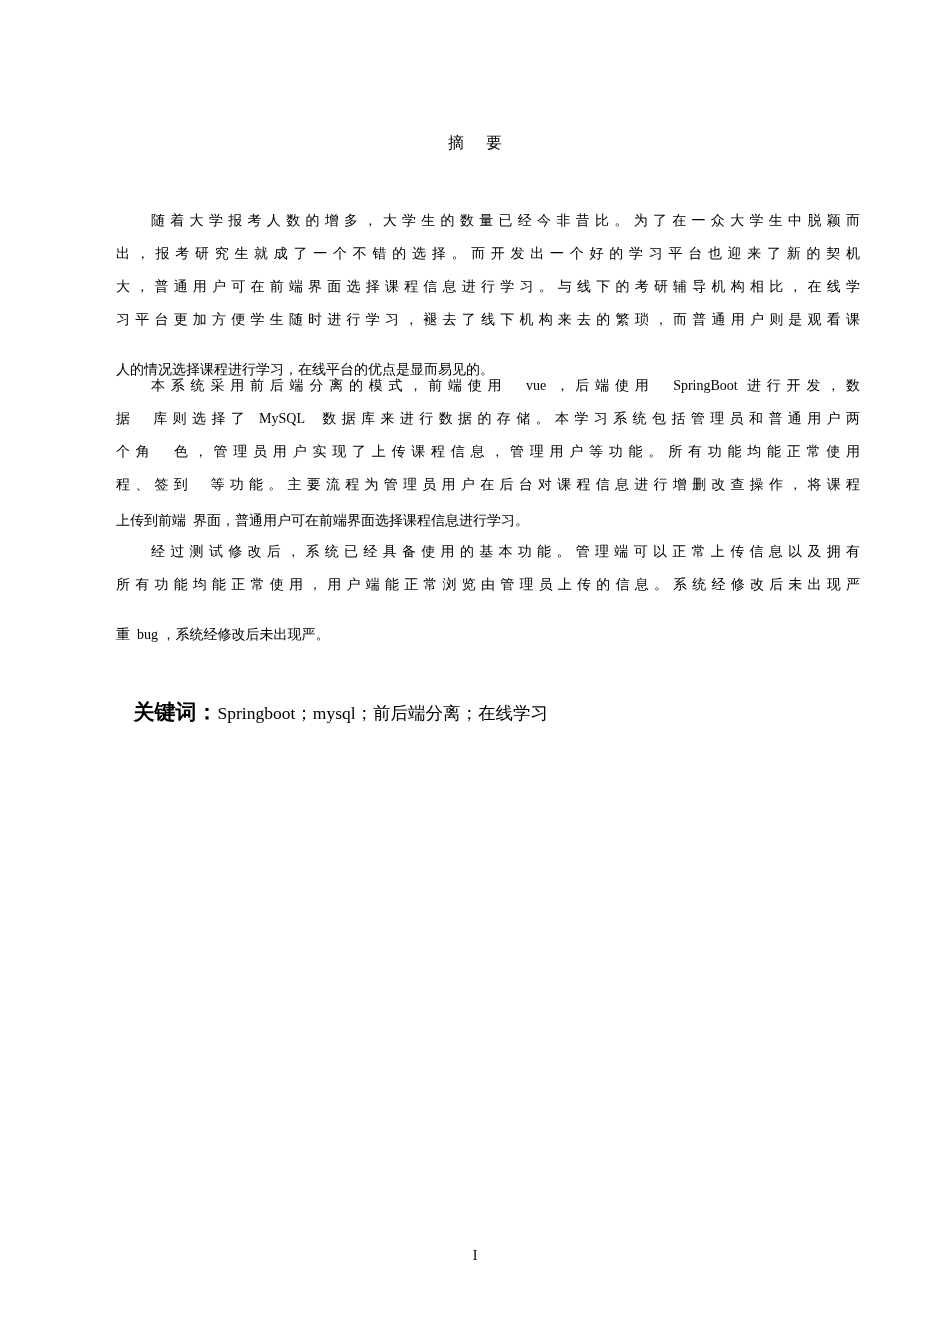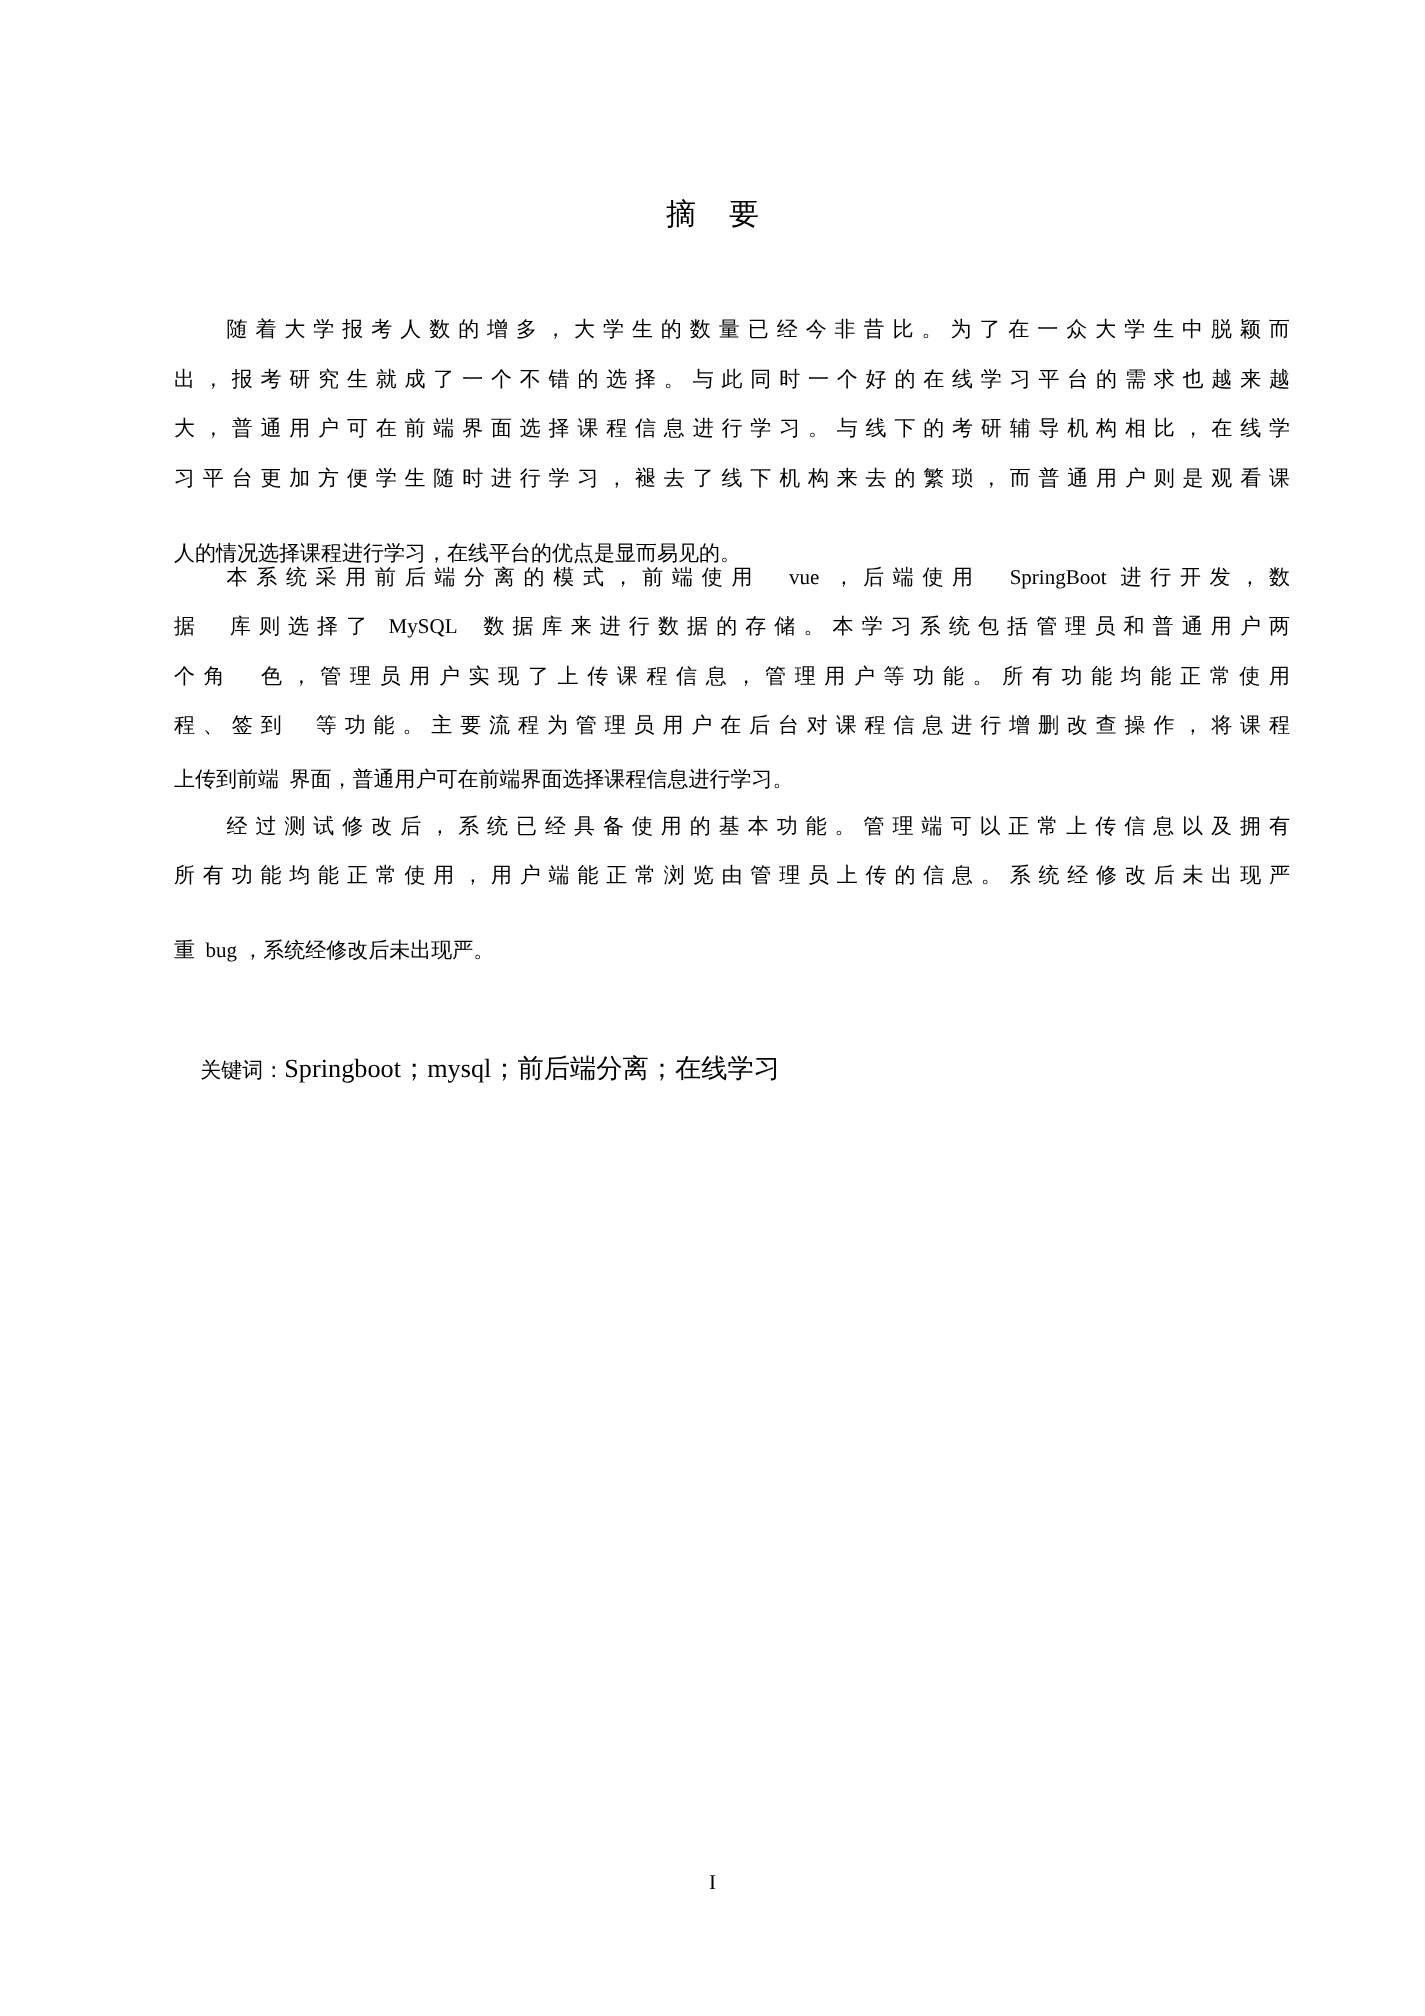--- a/index.html
+++ b/index.html
@@ -1,36 +1,36 @@
 <!DOCTYPE html>
 <html><head>
 <meta charset="utf-8">
 <style>
   html, body { margin: 0; padding: 0; background: #ffffff; }
   body { width: 950px; height: 1344px; position: relative; overflow: hidden;
          font-family: "Liberation Serif", "DejaVu Serif", serif; color: #000; }
   .title { position: absolute; top: 126px; left: 0; width: 950px; text-align: center;
-           font-size: 20px; letter-spacing: 22px; text-indent: 22px; line-height: 34px; }
+           font-size: 16px; letter-spacing: 22px; text-indent: 22px; line-height: 34px; }
   .line { position: absolute; left: 116px; width: 744px; font-size: 14px; line-height: 24px;
           white-space: pre; text-align: justify; text-align-last: justify; }
   .line.last { text-align-last: left; margin-top: 17px; }
   .line.indent { left: 151px; width: 709px; }
   .keywords { position: absolute; left: 116px; top: 676px; font-size: 17.5px; line-height: 24px; white-space: pre; }
-  .kw-label { font-family: "DejaVu Sans", sans-serif; font-weight: normal; font-size: 14px; margin-top: 48px; }
+  .kw-label { font-family: "DejaVu Sans", sans-serif; font-weight: bold; font-size: 21px; margin-top: 48px; }
   .page-num { position: absolute; top: 1248px; left: 0; width: 950px; text-align: center; font-size: 14px; }
 </style>
 </head>
 <body>
 
 <div>
   <div class="title">摘要</div>
 
   <div>
     <div class="line indent" style="top:209px">随着大学报考人数的增多，大学生的数量已经今非昔比。为了在一众大学生中脱颖而</div>
-    <div class="line" style="top:242px">出，报考研究生就成了一个不错的选择。与此同时一个好的在线学习平台的需求也越来越</div>
+    <div class="line" style="top:242px">出，报考研究生就成了一个不错的选择。而开发出一个好的学习平台也迎来了新的契机</div>
     <div class="line" style="top:275px">大，普通用户可在前端界面选择课程信息进行学习。与线下的考研辅导机构相比，在线学</div>
     <div class="line" style="top:308px">习平台更加方便学生随时进行学习，褪去了线下机构来去的繁琐，而普通用户则是观看课</div>
     <div class="line last" style="top:341px">人的情况选择课程进行学习，在线平台的优点是显而易见的。</div>
   </div>
 
   <div>
     <div class="line indent" style="top:374px">本系统采用前后端分离的模式，前端使用  vue ，后端使用  SpringBoot 进行开发，数</div>
     <div class="line" style="top:407px">据  库则选择了 MySQL  数据库来进行数据的存储。本学习系统包括管理员和普通用户两</div>
     <div class="line" style="top:440px">个角  色，管理员用户实现了上传课程信息，管理用户等功能。所有功能均能正常使用</div>
     <div class="line" style="top:473px">程、签到  等功能。主要流程为管理员用户在后台对课程信息进行增删改查操作，将课程</div>

